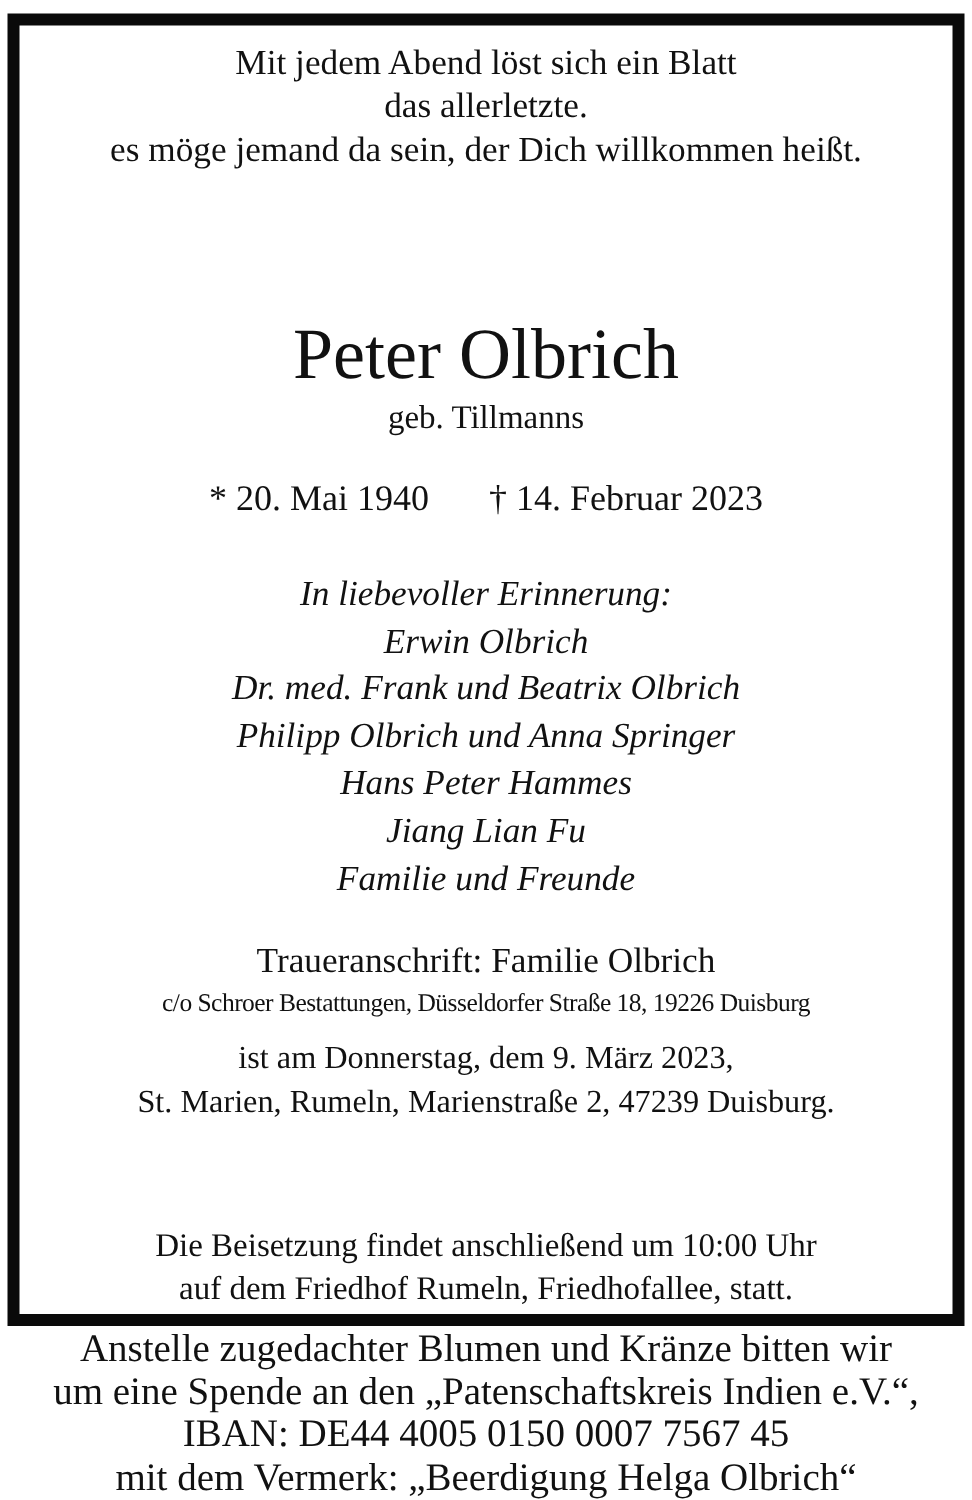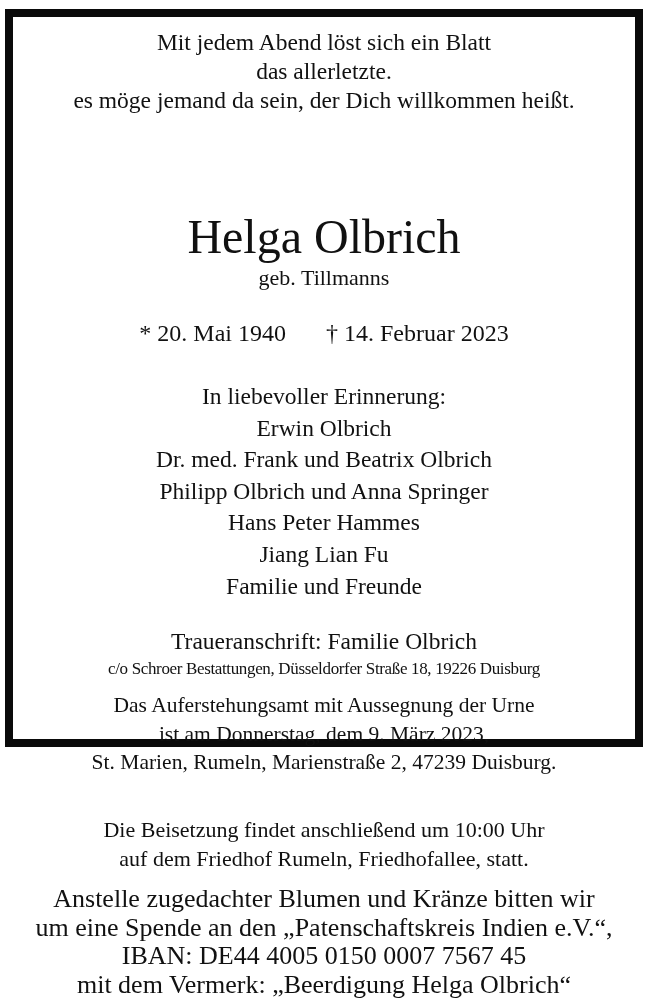--- a/index.html
+++ b/index.html
@@ -13,21 +13,21 @@
       position: relative;
       overflow: hidden;
       font-family: "Liberation Serif", "DejaVu Serif", serif;
       color: #111111;
     }
     .frame {
       position: absolute;
       left: 5px;
       top: 9px;
       width: 638px;
-      height: 738px;
+      height: 875px;
       box-sizing: border-box;
       border: 8px solid #0a0a0a;
       background: #ffffff;
     }
     .content {
       position: absolute;
       left: 0;
       right: 0;
       top: 0;
       text-align: center;
@@ -68,20 +68,21 @@
     .dates .gap {
       display: inline-block;
       width: 40px;
     }
     .mourners {
       position: absolute;
       left: 0; right: 0;
       top: 364px;
       font-size: 23.5px;
       line-height: 31.6px;
+      font-style: italic;
     }
     .address-head {
       position: absolute;
       left: 0; right: 0;
       top: 609px;
       font-size: 23.5px;
       line-height: 30px;
     }
     .address-line {
       position: absolute;
@@ -118,42 +119,41 @@
 
 <div class="frame">
   <div class="content">
 
     <div class="poem">
       <span class="line">Mit jedem Abend löst sich ein Blatt</span>
       <span class="line">das allerletzte.</span>
       <span class="line">es möge jemand da sein, der Dich willkommen heißt.</span>
     </div>
 
-    <div class="name">Helga Olbrich</div>
+    <div class="name">Peter Olbrich</div>
     <div class="maiden">geb. Tillmanns</div>
 
     <div class="dates">
       <span>* 20. Mai 1940</span><span class="gap"></span><span>† 14. Februar 2023</span>
     </div>
 
     <div class="mourners">
       <span class="line">In liebevoller Erinnerung:</span>
       <span class="line">Erwin Olbrich</span>
       <span class="line">Dr. med. Frank und Beatrix Olbrich</span>
       <span class="line">Philipp Olbrich und Anna Springer</span>
       <span class="line">Hans Peter Hammes</span>
       <span class="line">Jiang Lian Fu</span>
       <span class="line">Familie und Freunde</span>
     </div>
 
     <div class="address-head">Traueranschrift: Familie Olbrich</div>
     <div class="address-line">c/o Schroer Bestattungen, Düsseldorfer Straße 18, 19226 Duisburg</div>
 
     <div class="service">
-      <span class="line">Das Auferstehungsamt mit Aussegnung der Urne</span>
       <span class="line">ist am Donnerstag, dem 9. März 2023,</span>
       <span class="line">St. Marien, Rumeln, Marienstraße 2, 47239 Duisburg.</span>
     </div>
 
     <div class="burial">
       <span class="line">Die Beisetzung findet anschließend um 10:00 Uhr</span>
       <span class="line">auf dem Friedhof Rumeln, Friedhofallee, statt.</span>
     </div>
 
     <div class="donation">

